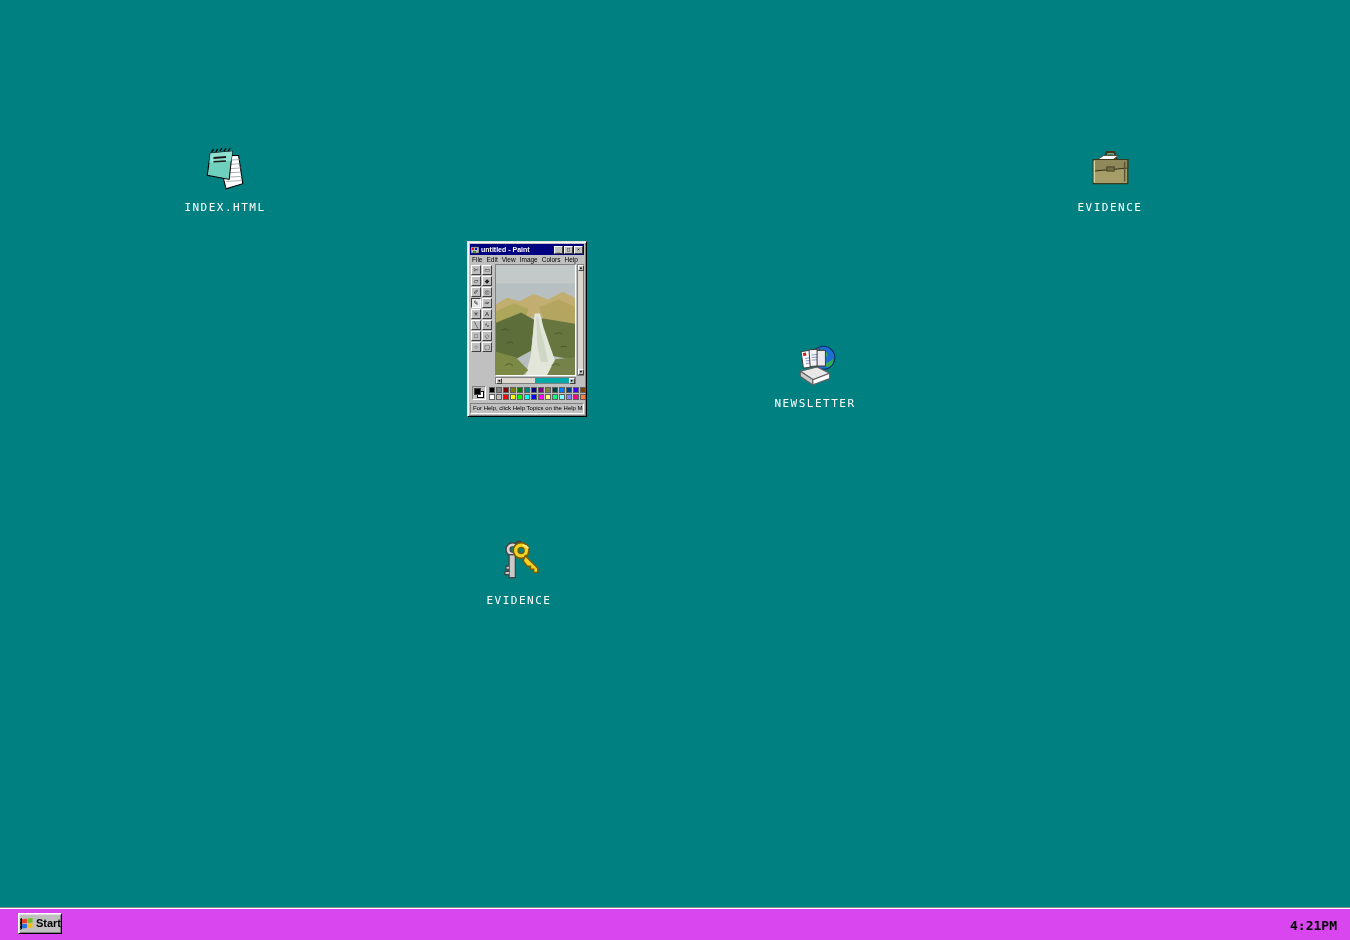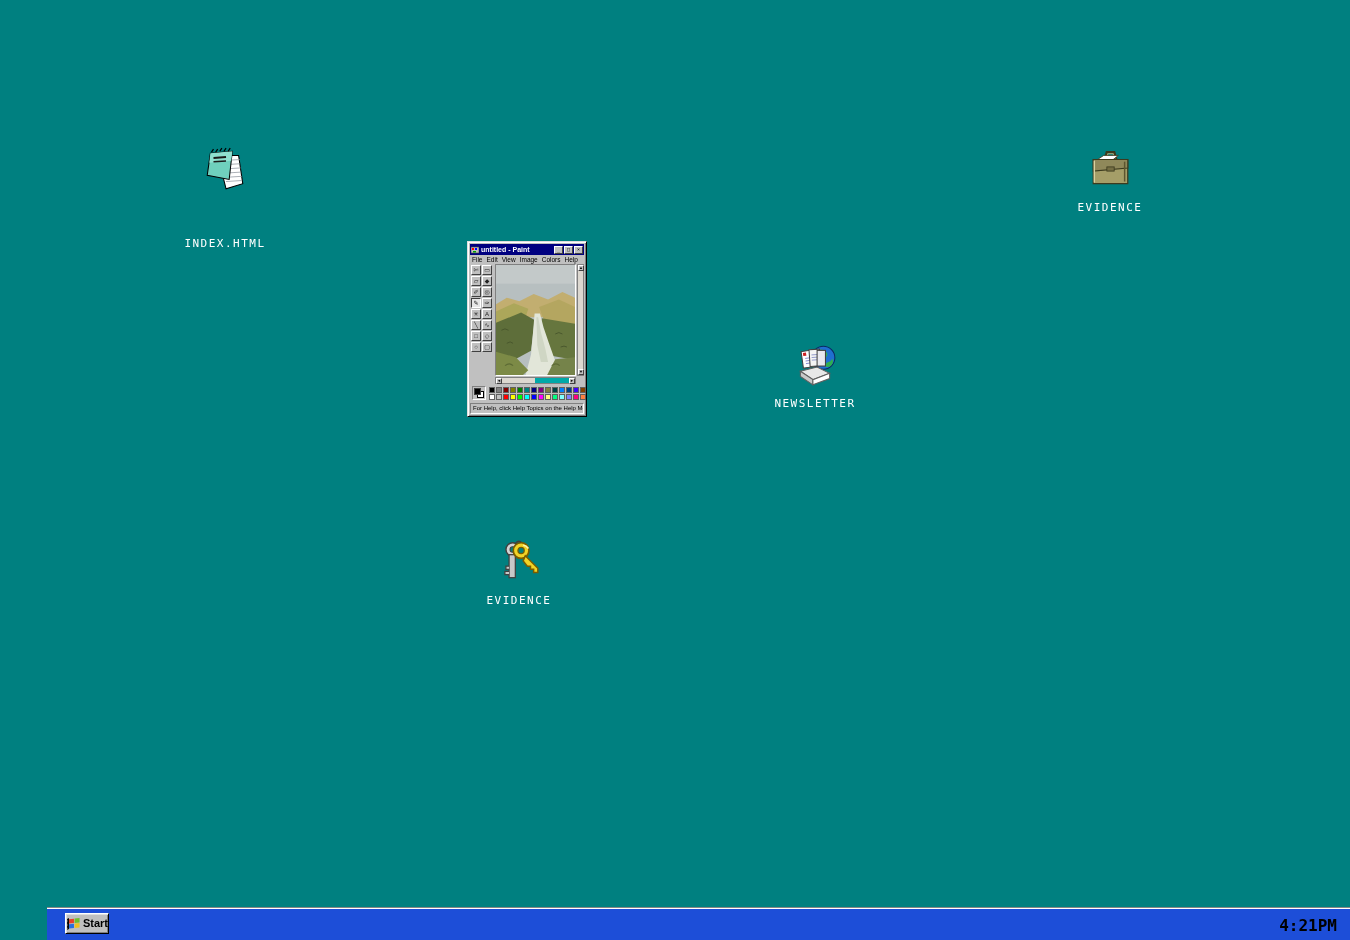--- a/index.html
+++ b/index.html
@@ -17,21 +17,21 @@
     display:flex; flex-direction:column; align-items:center;
     cursor:default;
   }
   .desktop-icon .glyph { width:46px; height:46px; }
   .desktop-icon .label {
     margin-top:9px;
     font-family:"DejaVu Sans Mono", monospace;
     font-size:11px; letter-spacing:1.5px;
     color:#ffffff; white-space:nowrap;
   }
-  #icon-index      { left:165px;  top:146px;gap:36px; }
+  #icon-index      { left:165px;  top:146px; }
   #icon-portfolio  { left:1050px; top:146px; }
   #icon-newsletter { left:755px;  top:342px; }
   #icon-evidence   { left:459px;  top:539px; }
 
   
   .win {
     position:absolute; left:467px; top:241px; width:120px; height:176px;
     background:#c0c0c0;
     border:1px solid;
     border-color:#dfdfdf #000000 #000000 #dfdfdf;
@@ -125,41 +125,40 @@
   .statusbar {
     flex:0 0 11px; margin-top:1px;
     border:1px solid; border-color:#808080 #ffffff #ffffff #808080;
     font-size:6px; line-height:9px; color:#000;
     padding:0 2px; white-space:nowrap; overflow:hidden;
   }
 
   
   .taskbar {
     position:absolute; left:0; right:0; bottom:0; height:32px;
-    background:#1d4ed8;
+    background:#d946ef;
     border-top:1px solid #ffffff;
     box-shadow:0 -1px 0 #868686;
-    margin-left:47px;
   }
   .start-button {
     position:absolute; left:18px; top:4px; width:44px; height:21px;
     background:#c0c0c0;
     border:1px solid; border-color:#ffffff #000000 #000000 #ffffff;
     box-shadow: inset 1px 1px 0 #dfdfdf, inset -1px -1px 0 #808080;
     display:flex; align-items:center; justify-content:center; gap:3px;
     cursor:pointer;
   }
   .start-button .start-label {
     font-size:11px; font-weight:bold; color:#000; line-height:11px;
   }
   .taskbar .clock {
     position:absolute; right:13px; top:0; height:32px;
     display:flex; align-items:center;
     font-family:"DejaVu Sans Mono", monospace;
-    font-size:16px; font-weight:bold; color:#000;
+    font-size:13px; font-weight:bold; color:#000;
   }
 </style>
 </head>
 <body style="background: rgb(0, 128, 128);">
 
 <div class="desktop-icon" id="icon-index">
   <svg class="glyph" viewBox="0 0 44 44">
     <path d="M15 9 L35 9 L39 36 L23 41 Z" fill="#ffffff" stroke="#000" stroke-width="1"></path>
     <path d="M18 14 L36 13 M19 18 L36 17 M20 22 L37 21 M21 26 L37 25 M22 30 L38 29 M23 34 L38 33" stroke="#9aa0a8" stroke-width="0.8" fill="none"></path>
     <path d="M8 7 L29 5 L26 32 L5 28 Z" fill="#6fd0bd" stroke="#000" stroke-width="1"></path>

